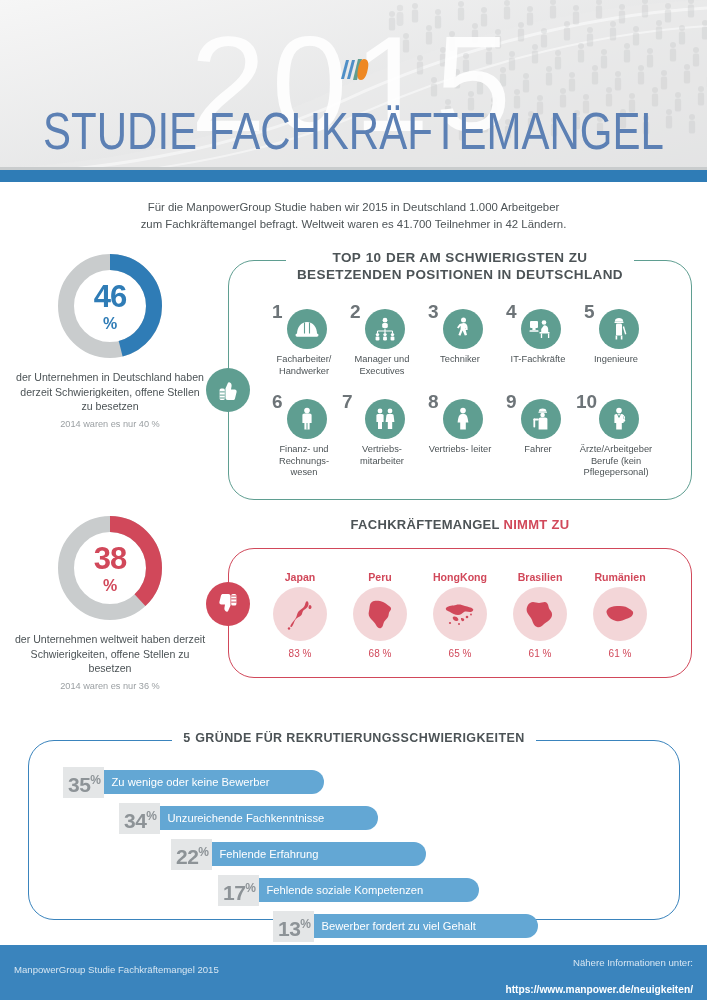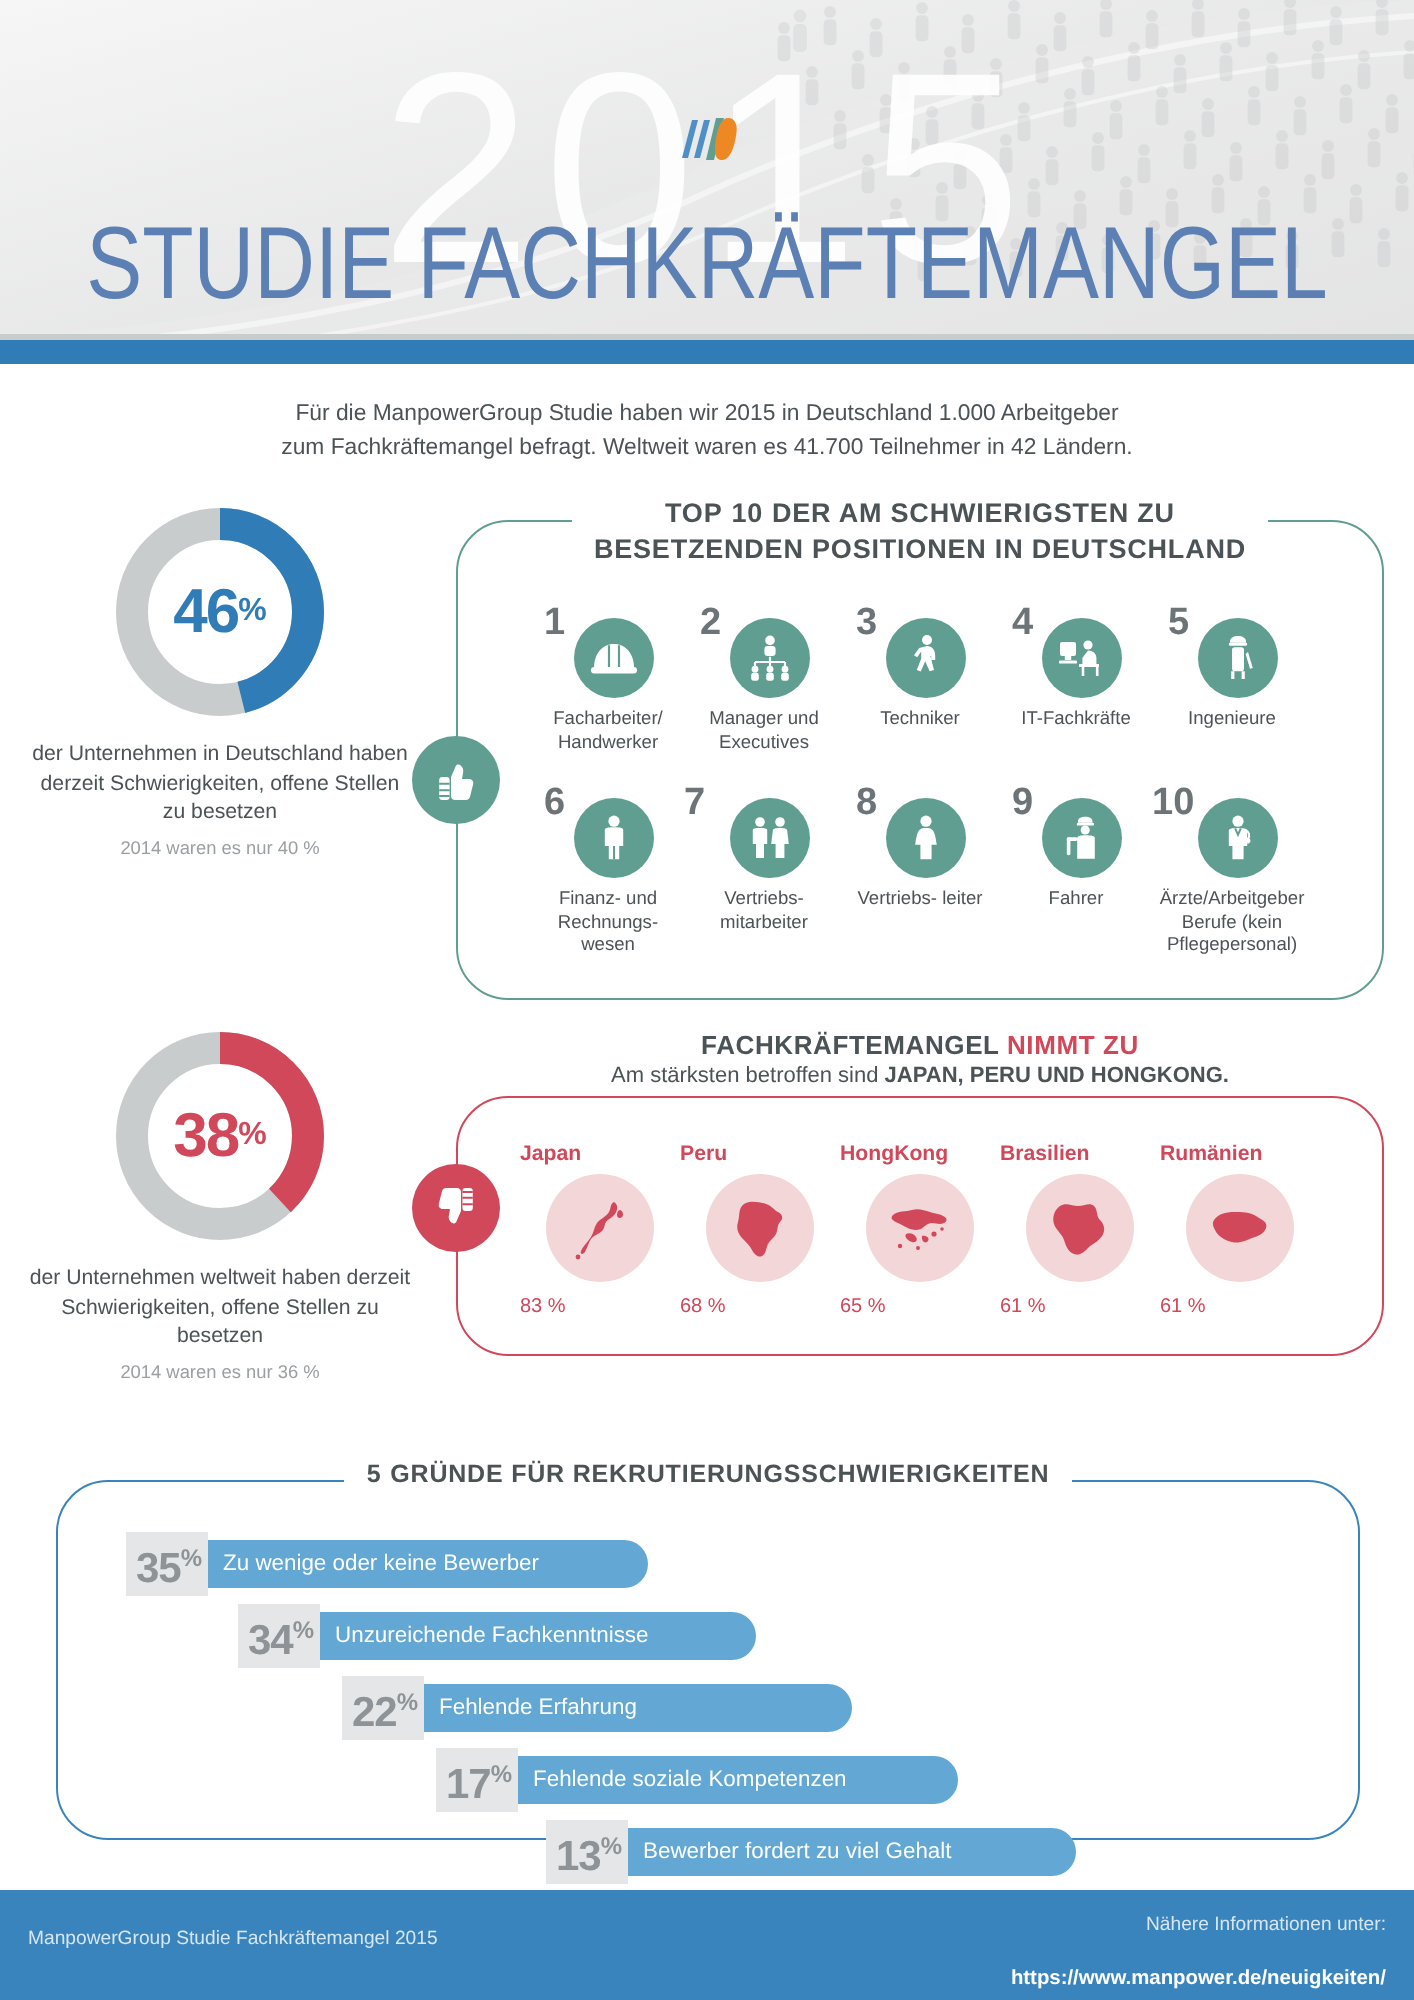--- a/index.html
+++ b/index.html
@@ -50,21 +50,21 @@
     margin: 17px auto 0; width: 590px; text-align:center;
     font-size: 11.4px; line-height: 16.5px; color:#4c5356;
   }
 
   
   .sec1 { position:relative; margin-top:12px; height:262px; }
   .donut-block { position:absolute; text-align:center; }
   .donut { position:relative; }
   .donut svg { display:block; }
   .donut-label {
-    position:absolute; inset:0; display:flex; align-items:center; justify-content:center;
+    position:absolute; inset:0; display:flex; align-items:center; justify-content:center;flex-direction:column;
   }
   .donut-num { font-size:31px; font-weight:700; letter-spacing:-1px; }
   .donut-pct { font-size:16px; font-weight:700; vertical-align:super; }
   .donut-cap { font-size:10.6px; line-height:14.5px; color:#4c5356; margin-top:8px; }
   .donut-sub { font-size:9.2px; color:#9a9fa2; margin-top:5px; }
 
   
   .panel {
     position:absolute; border:1.4px solid #5f9e91; border-radius:26px; background:#fff;
   }
@@ -101,21 +101,21 @@
   }
   .job-rank {
     position:absolute; left:7px; top:1px; font-size:19px; font-weight:700; color:#6d7478;
     line-height:1; z-index:3; text-shadow:0 0 2px #fff;
   }
   .job-rank.wide { left:-1px; }
   .job-name { font-size:9.3px; line-height:11.6px; color:#4c5356; margin-top:5px; }
 
   
   .sec2 { position:relative; margin-top:2px; height:200px; }
-  .country { width:80px; }
+  .country { width:80px; text-align:center; }
   .country-name { font-size:10.6px; font-weight:700; color:#d1485a; margin-bottom:4px; }
   .country-circle {
     width:54px; height:54px; border-radius:50%; background:#f3d6d8; margin:0 auto;
     display:flex; align-items:center; justify-content:center;
   }
   .country-val { font-size:10px; color:#d1485a; margin-top:7px; }
   .ttl-red1 { font-size:13px; color:#4c5356; font-weight:700; letter-spacing:.3px; }
   .ttl-red1 .hl { color:#d1485a; }
   .ttl-red2 { font-size:11px; color:#4c5356; margin-top:2px; }
   .ttl-red2 b { font-weight:700; }
@@ -545,21 +545,20 @@
               <path d="M7 16 C9 13 13 12 17 12 C21 12 25 12 28 14 C31 16 34 17 33 20 C32 23 29 24 26 25 C23 26 20 28 16 27 C12 26 9 24 7.5 21 C6.5 19 6 17.5 7 16 Z" fill="#d1485a"></path>
             </svg>
           </div>
           <div class="country-val">61 %</div>
         </div>
       </div>
 
       <div class="panel-title" style="top:-34px;">
         <span class="inner">
           <div class="ttl-red1"><span>FACHKRÄFTEMANGEL </span><span class="hl">NIMMT ZU</span></div>
-          <div class="ttl-red2"><span>Am stärksten betroffen sind </span><b>JAPAN, PERU UND HONGKONG.</b></div>
         </span>
       </div>
     </div>
 
     <div class="thumb-badge red" style="left:206px; top:74px;">
       <svg width="24" height="24" viewBox="0 0 24 24">
         <path d="M14.5 13.5 L14.5 4 C14.5 2.8 13.6 2 12.4 2 L7 2 C6 2 5.2 2.7 5 3.6 L3.4 10 C3.1 11.3 4 12.5 5.3 12.5 L9 12.5 L8.4 16 C8.1 17.7 9.2 19.4 10.8 19.7 C11.4 19.8 11.9 19.5 12.1 19 Z" fill="#ffffff"></path>
         <rect x="15.2" y="2" width="5.2" height="11.5" rx="1.6" fill="#ffffff"></rect>
         <path d="M15.2 4 L20.4 4 M15.2 6.9 L20.4 6.9 M15.2 10.1 L20.4 10.1" stroke="#d1485a" stroke-width="1"></path>
       </svg>

